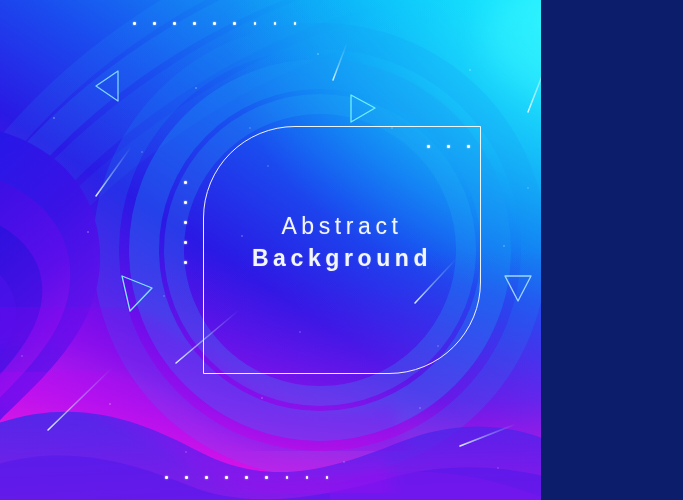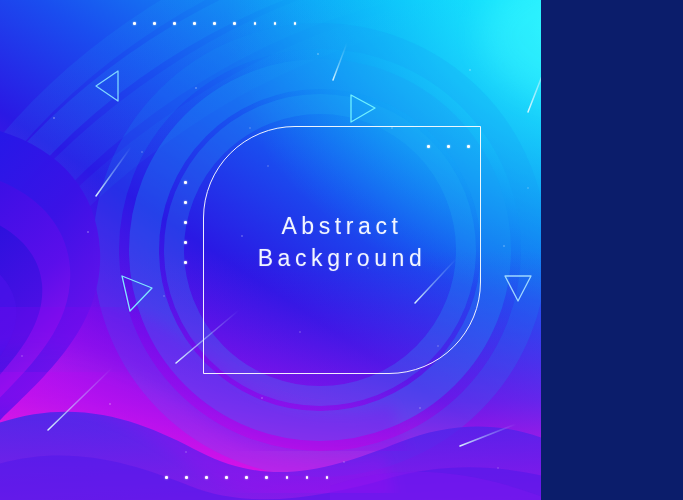--- a/index.html
+++ b/index.html
@@ -28,21 +28,21 @@
     left:203px;top:210px;
     width:278px;
     text-align:center;
     color:#f2f6ff;
     font-size:23px;
     font-weight:300;
     letter-spacing:4.6px;
     line-height:32px;
     text-shadow:0 0 2px rgba(255,255,255,.18);
   }
-  .title-block .l2{display:block;}
+  .title-block .l2{display:block;font-weight:bold;}
 
   
   .dots{position:absolute;display:flex;}
   .dots.h{flex-direction:row;}
   .dots.v{flex-direction:column;}
   .dot{
     width:2.6px;height:2.6px;
     background:#ffffff;
     border-radius:50%;
     box-shadow:0 0 2px rgba(255,255,255,.75);

